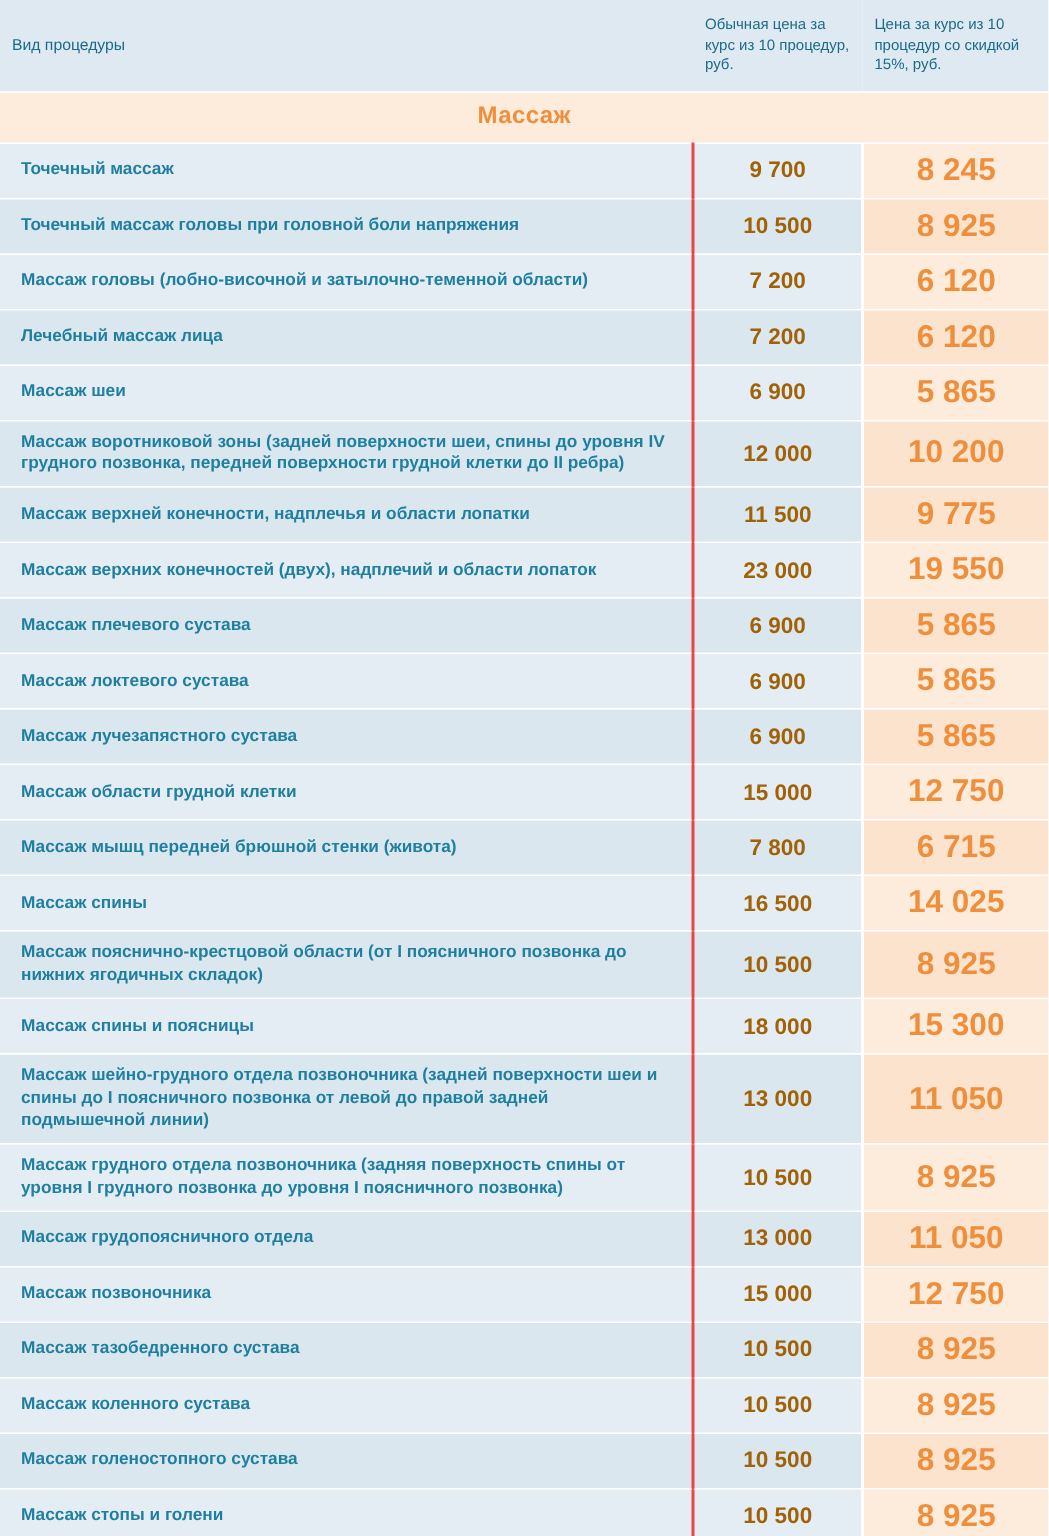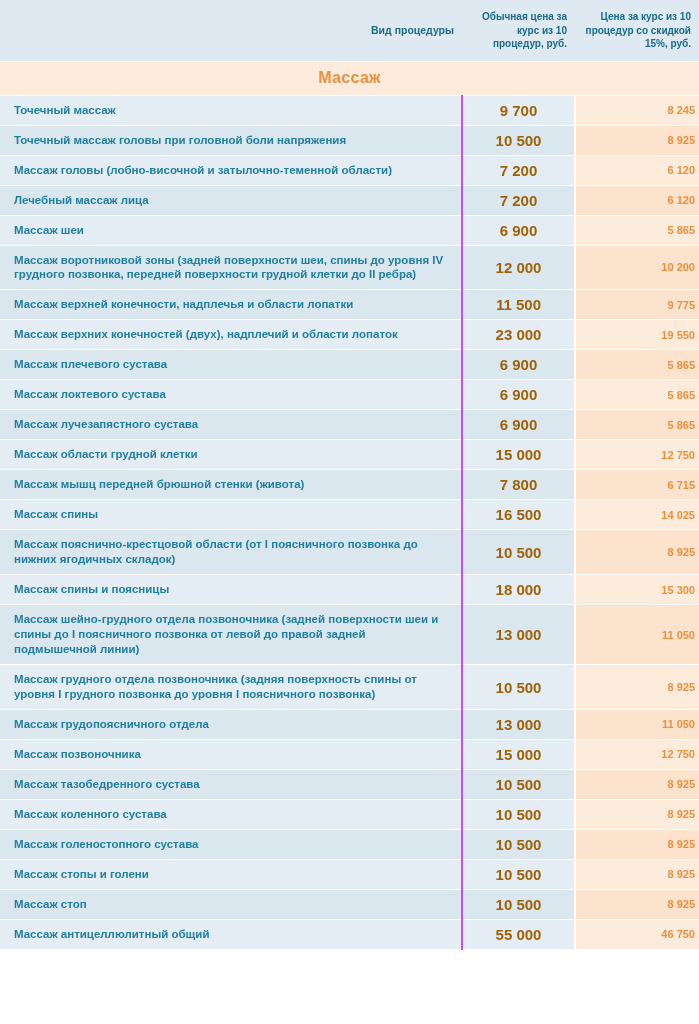--- a/index.html
+++ b/index.html
@@ -19,24 +19,24 @@
     table-layout: fixed;
   }
   .price-table col.c-name { width: 462px; }
   .price-table col.c-p1 { width: 113px; }
   .price-table col.c-p2 { width: 124px; }
 
   thead th {
     background: #dfe9f1;
     color: #1a6b8a;
     font-size: 10px;
-    font-weight: bold;
+    font-weight: normal;
     line-height: 1.35;
     padding: 10px 8px;
-    text-align: right;
+    text-align: left;
     vertical-align: middle;
     border: none;
   }
   thead th.th-name {
     font-size: 10.5px;
   }
 
   tr.section-row td {
     background: #fdecdc;
     color: #ef8f3c;
@@ -52,38 +52,38 @@
     border-bottom: 1px solid #ffffff;
     vertical-align: middle;
   }
   td.name {
     background: #e4edf3;
     color: #1f7fa0;
     font-size: 11.5px;
     font-weight: bold;
     line-height: 1.3;
     padding: 7px 10px 7px 14px;
-    border-right: 2px solid #d946ef;
+    border-right: 2px solid #ef4444;
   }
   td.price1 {
     background: #e4edf3;
     color: #a16207;
     font-size: 15px;
     font-weight: bold;
     text-align: center;
     padding: 6px 4px;
     border-right: 2px solid #ffffff;
     white-space: nowrap;
   }
   td.price2 {
     background: #fdecdc;
     color: #ef8f3c;
-    font-size: 11px;
-    font-weight: bold;
-    text-align: right;
+    font-size: 21px;
+    font-weight: bold;
+    text-align: center;
     padding: 6px 4px;
     white-space: nowrap;
   }
   tbody tr.alt td.name,
   tbody tr.alt td.price1 {
     background: #dbe7ef;
   }
   tbody tr.alt td.price2 {
     background: #fbe3cd;
   }

